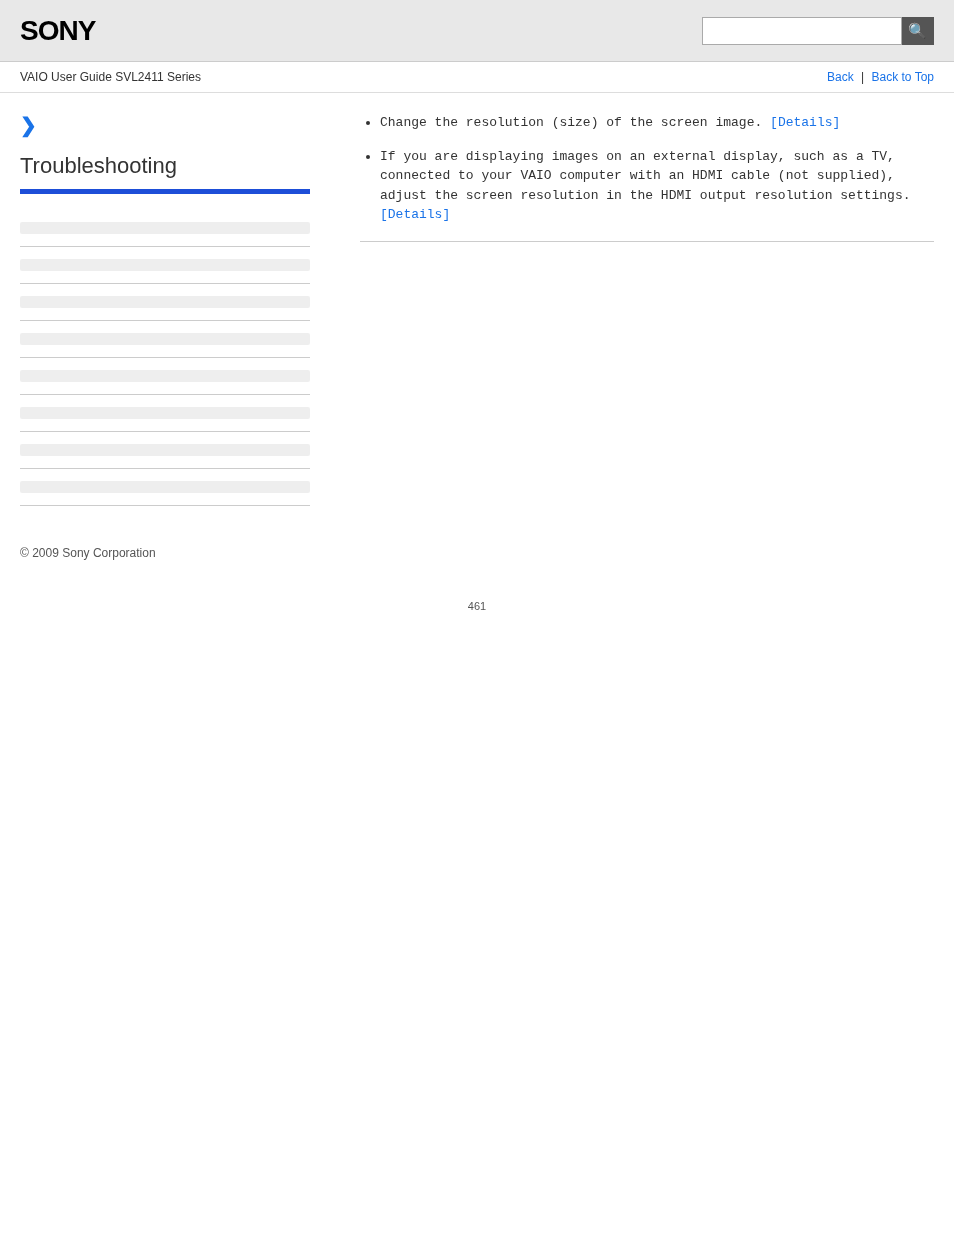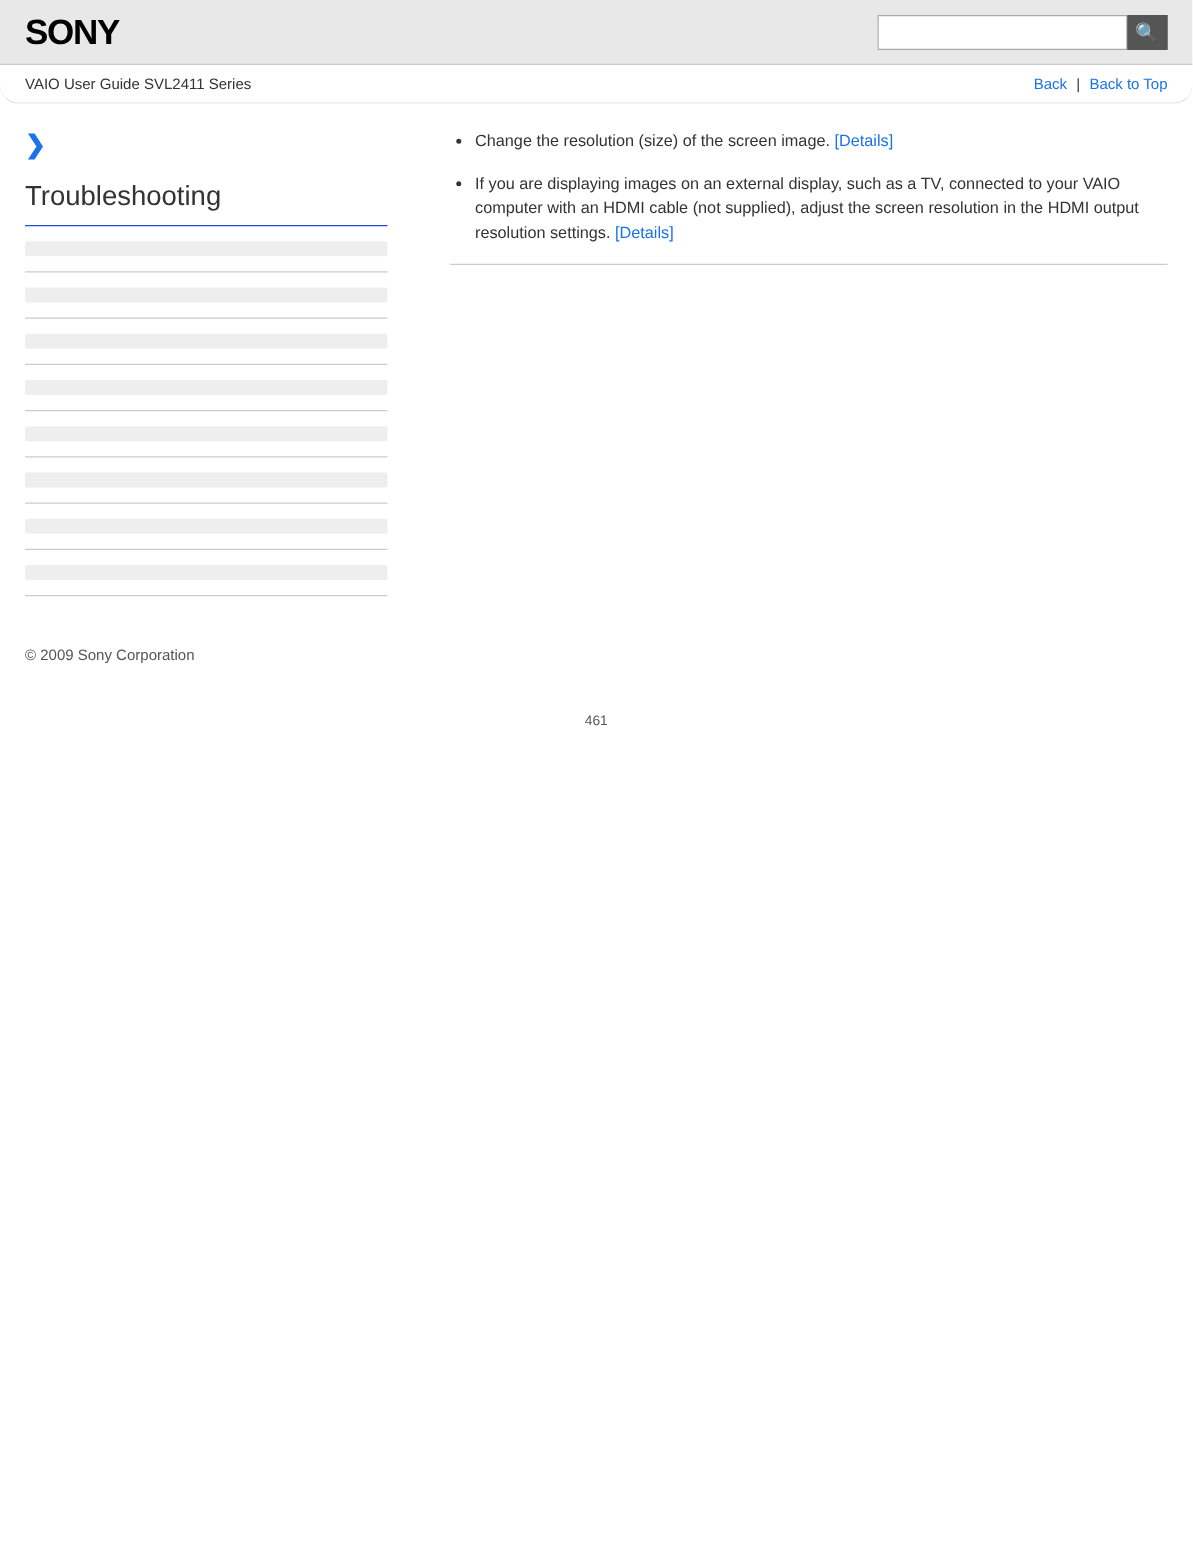--- a/index.html
+++ b/index.html
@@ -18,21 +18,21 @@
     }
 
     
     .header {
       background: #e8e8e8;
       padding: 12px 20px;
       display: flex;
       align-items: center;
       justify-content: space-between;
       border-bottom: 1px solid #ccc;
-      height: 52px;
+      height: 62px;
     }
 
     .sony-logo {
       font-size: 28px;
       font-weight: bold;
       color: #000;
       letter-spacing: -1px;
       font-family: 'Arial Black', Arial, sans-serif;
     }
 
@@ -65,21 +65,20 @@
     }
 
     
     .nav-bar {
       padding: 8px 20px;
       display: flex;
       justify-content: space-between;
       align-items: center;
       border-bottom: 1px solid #ddd;
       background: #fff;
-      border-radius: 15px;
     }
 
     .breadcrumb-text {
       font-size: 12px;
       color: #333;
     }
 
     .nav-links {
       font-size: 12px;
       text-align: right;
@@ -114,22 +113,23 @@
       font-size: 20px;
       font-weight: bold;
       margin-bottom: 16px;
       display: block;
     }
 
     .sidebar-title {
       font-size: 22px;
       font-weight: normal;
       color: #333;
-      border-bottom: 1px solid #1d4ed8;
+      border-bottom: 5px solid #1d4ed8;
       padding-bottom: 10px;
+      margin-bottom: 16px;
     }
 
     .sidebar-links {
       list-style: none;
     }
 
     .sidebar-links li {
       border-bottom: 1px solid #ccc;
       padding: 10px 0;
     }
@@ -147,20 +147,21 @@
     .content-area {
       flex: 1;
       padding-left: 30px;
       border-left: none;
     }
 
     .content-list {
       list-style: disc;
       padding-left: 20px;
       margin-bottom: 16px;
+      font-family: Liberation Mono, monospace;
     }
 
     .content-list li {
       margin-bottom: 14px;
       font-size: 13px;
       line-height: 1.5;
       color: #333;
     }
 
     .details-link {

